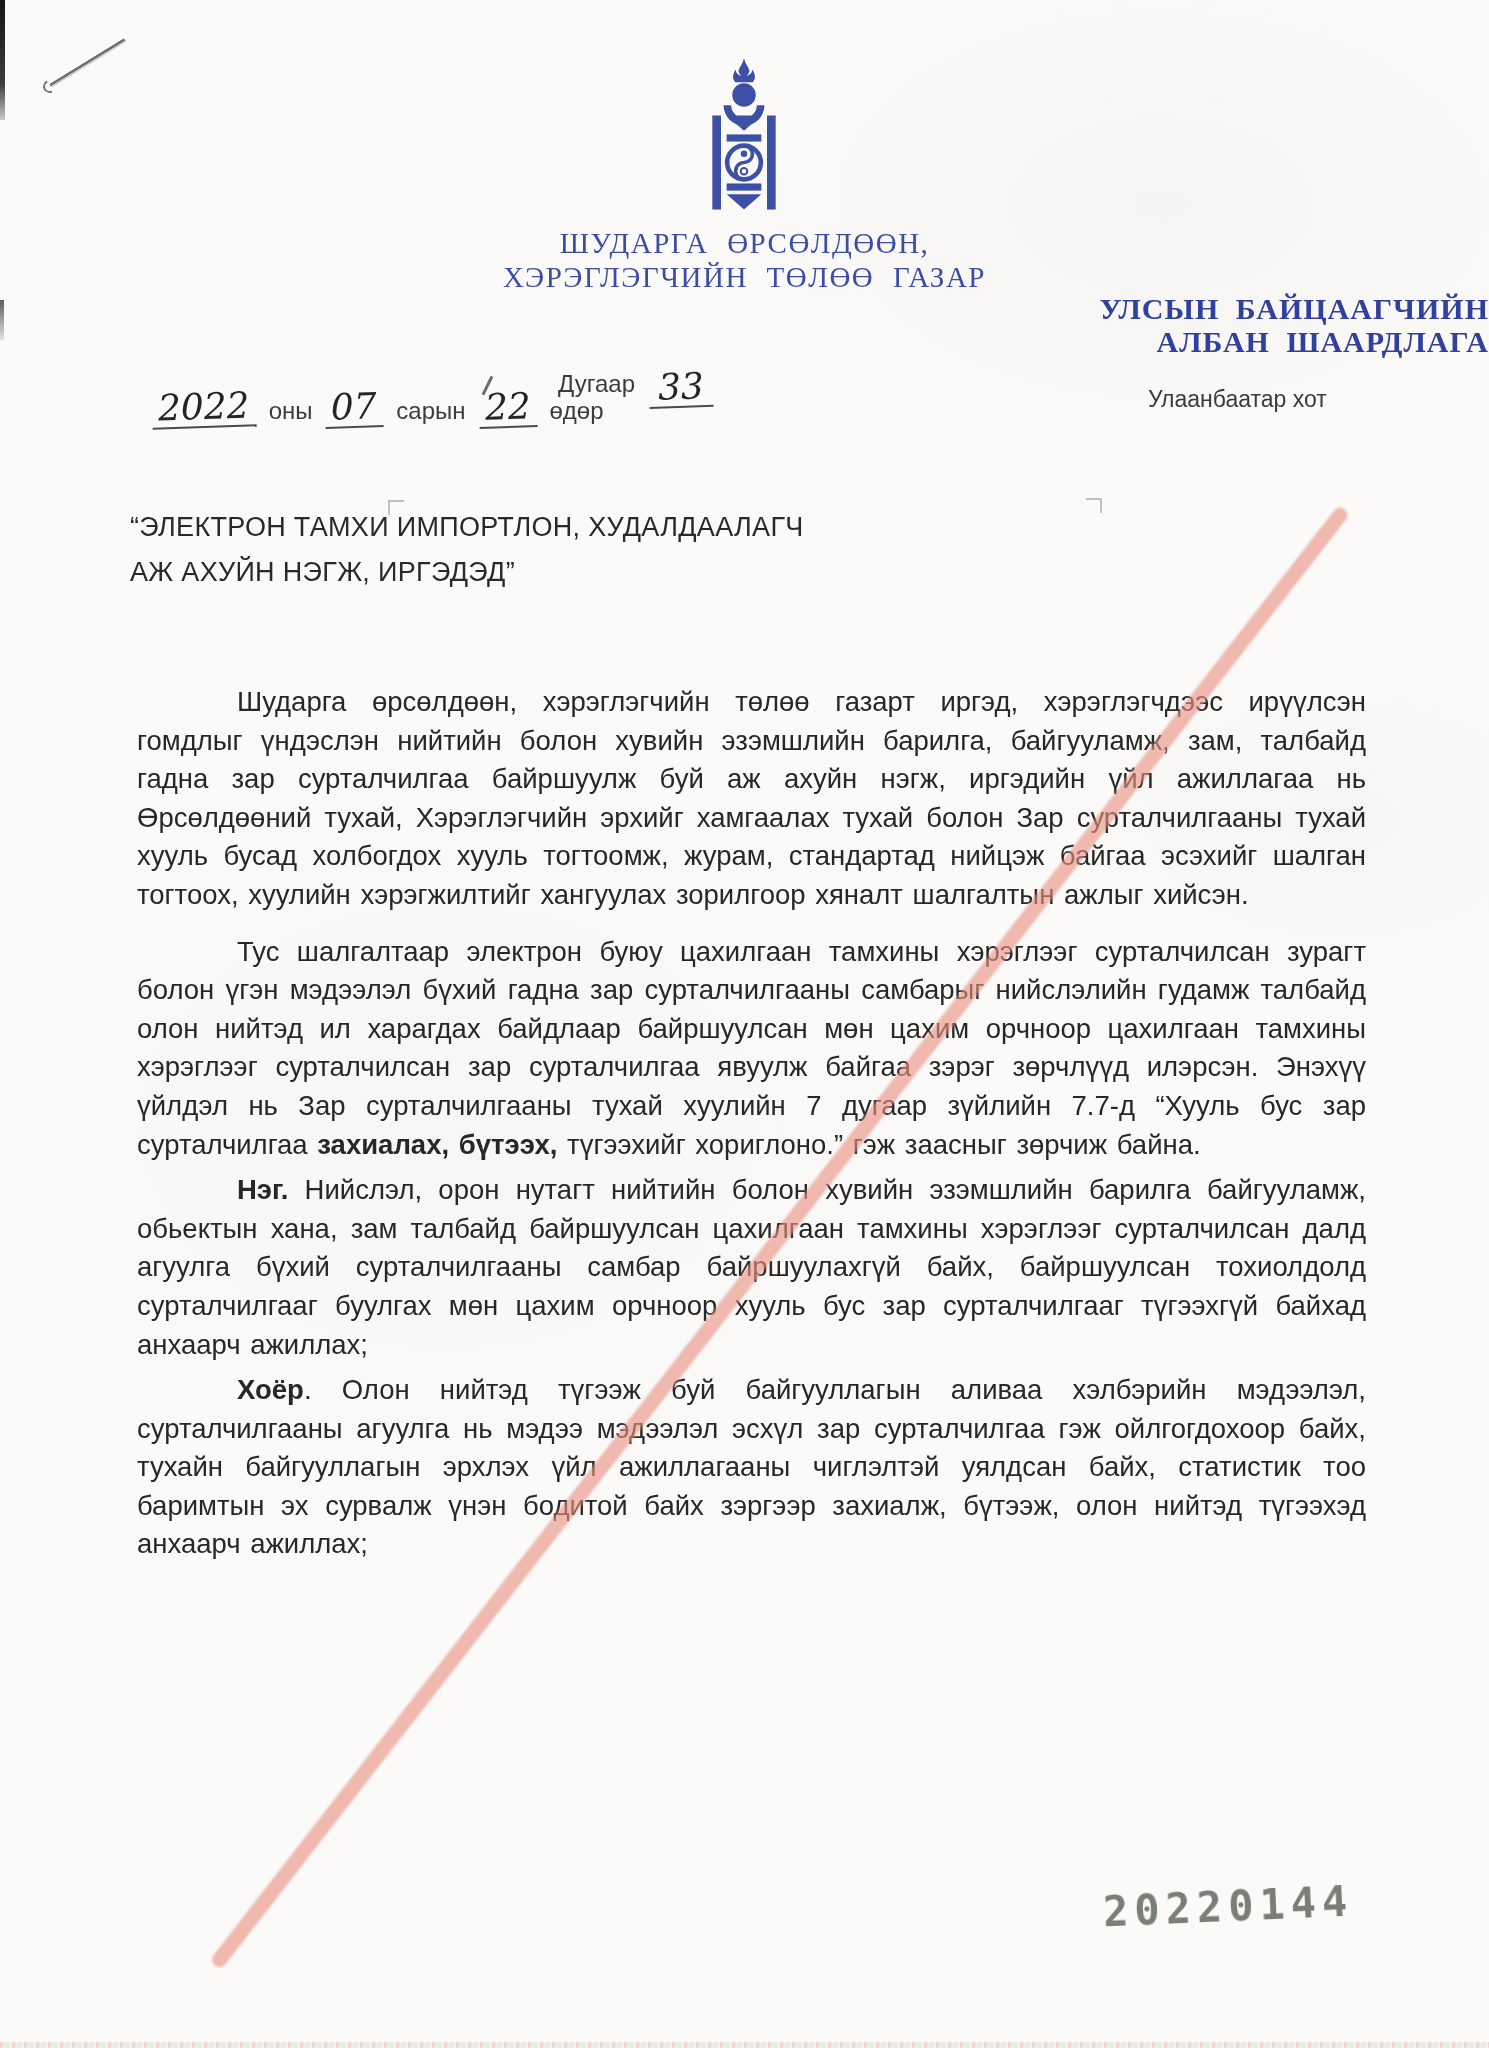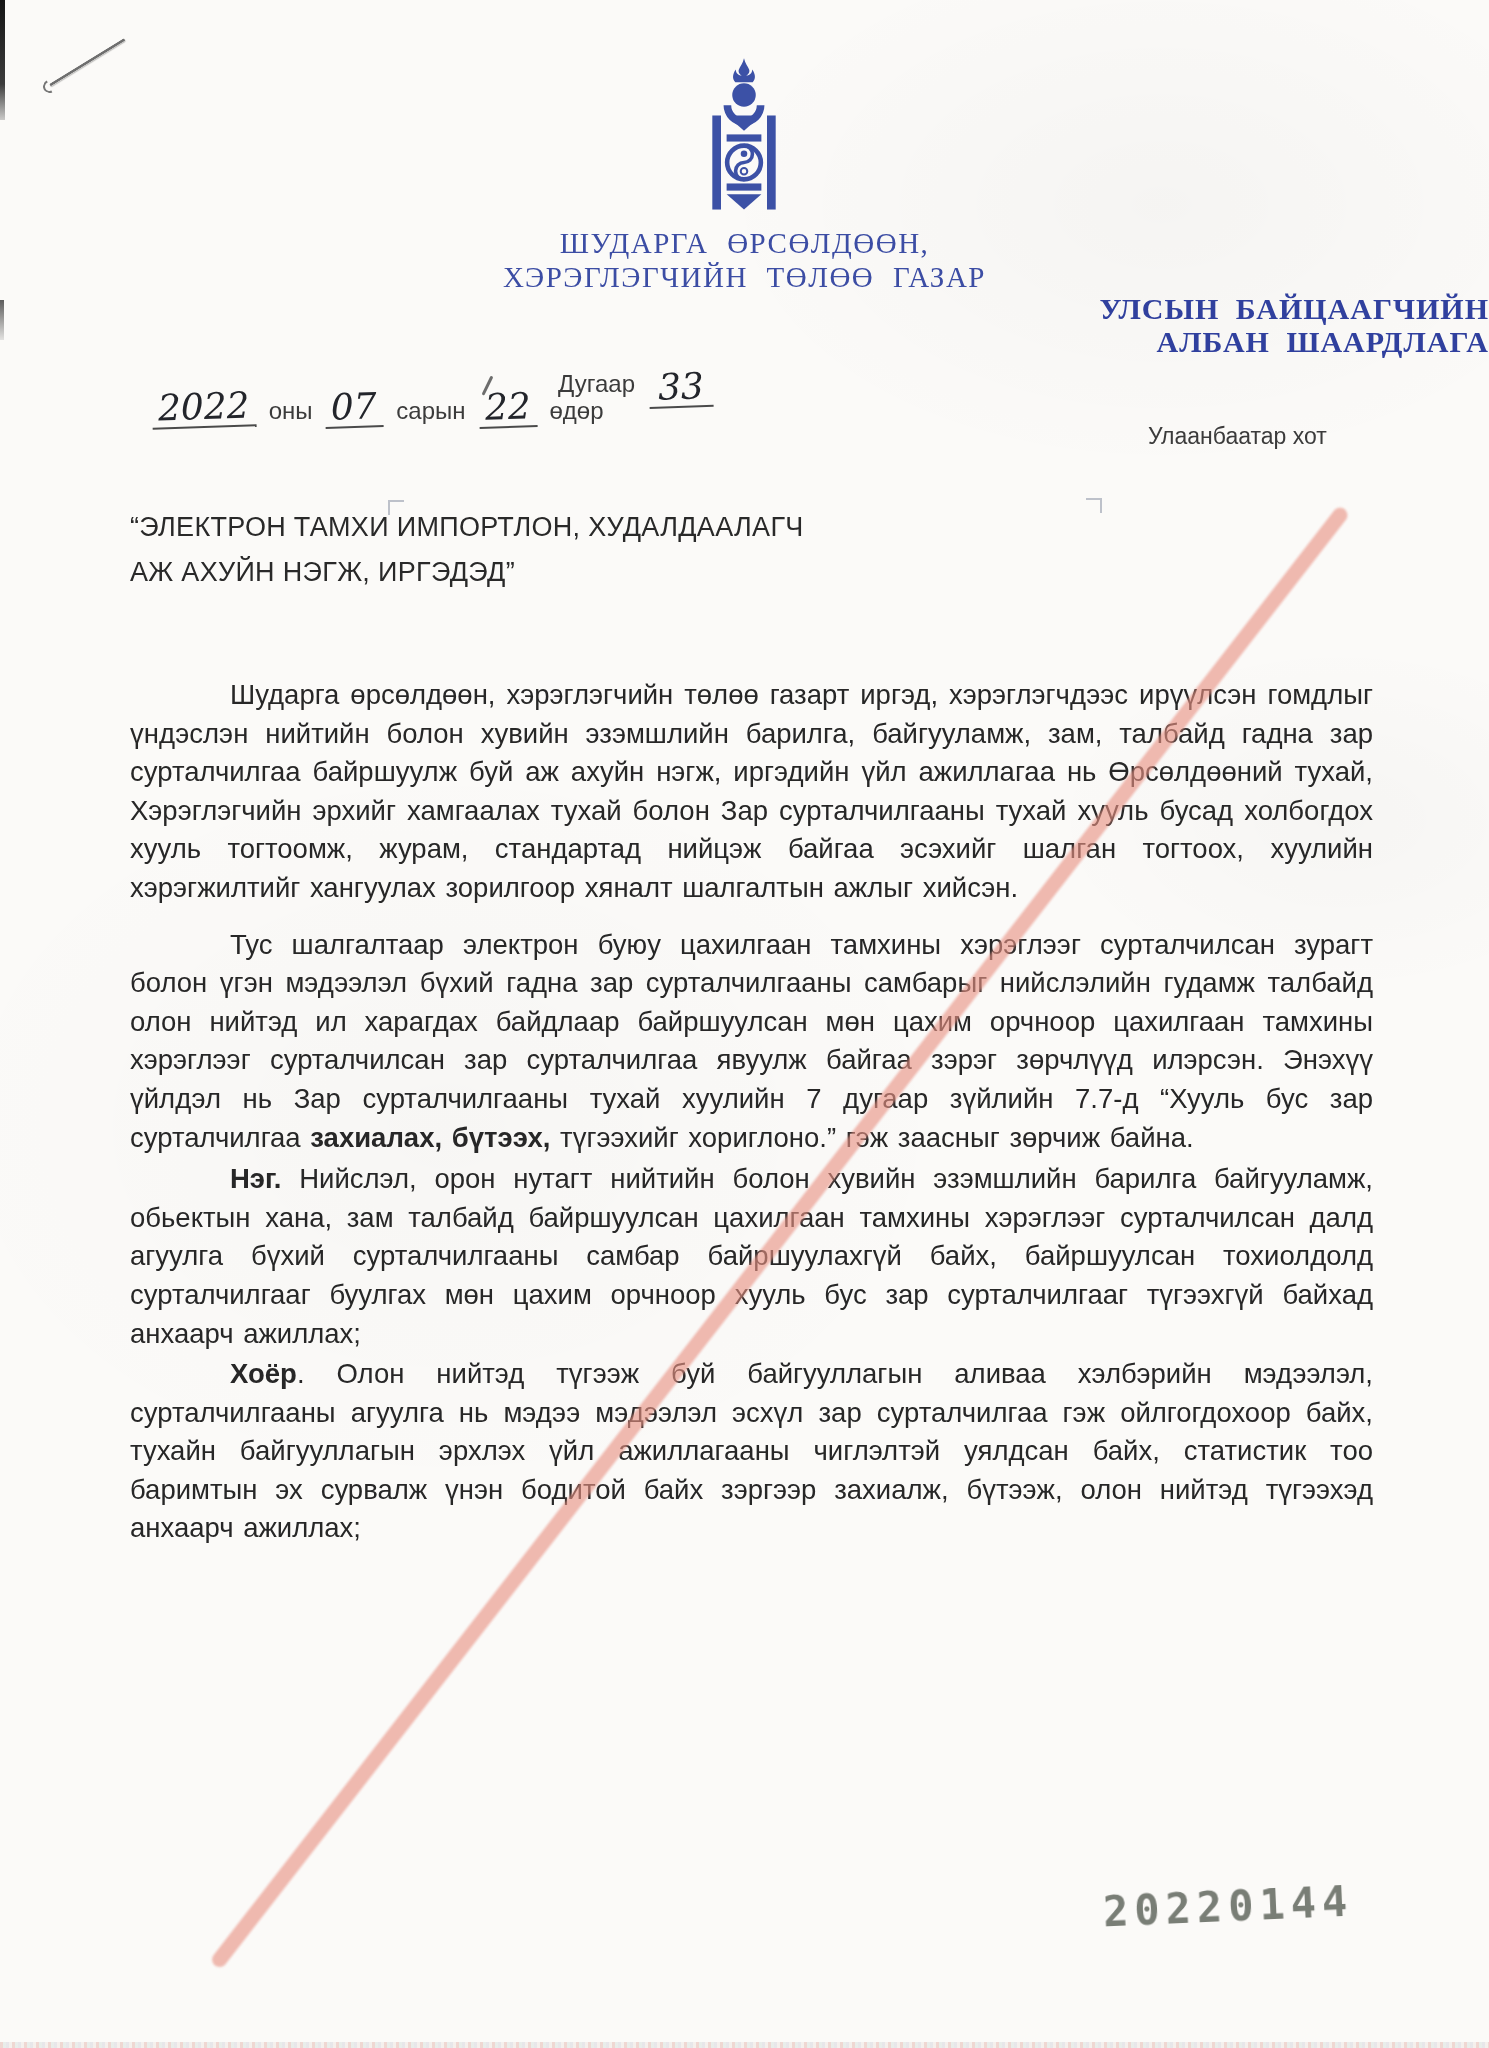--- a/index.html
+++ b/index.html
@@ -47,33 +47,33 @@
     font-family:"Liberation Serif", serif;font-size:30px;line-height:33px;font-weight:700;
     color:#30409e;letter-spacing:1px;word-spacing:8px;}
 
   
   .dateline{position:absolute;left:152px;top:390px;display:flex;align-items:baseline;gap:13px;}
   .dl-label{font-size:24px;color:#3b3b3b;}
   .hw{font-family:"DejaVu Serif", serif;font-style:italic;font-size:36px;color:#23252b;
     display:inline-block;text-align:center;border-bottom:2.5px solid #4a4a4a;
     padding:0 6px 2px 6px;transform:rotate(-2deg);line-height:34px;}
   .doc-number{position:absolute;left:558px;top:370px;display:flex;align-items:flex-start;gap:14px;}
-  .city{position:absolute;left:1148px;top:423px;font-size:23px;color:#3b3b3b;}
+  .city{position:absolute;left:1148px;top:386px;font-size:23px;color:#3b3b3b;}
 
   
   .title{position:absolute;left:130px;top:505px;width:1243px;
     font-size:27px;line-height:45px;color:#292929;letter-spacing:.3px;}
   .corner{position:absolute;width:14px;height:13px;opacity:.8;}
   .corner-left{left:388px;top:500px;border-left:2px solid #aeb4bf;border-top:2px solid #aeb4bf;}
   .corner-right{left:1086px;top:498px;border-right:2px solid #aeb4bf;border-top:2px solid #aeb4bf;}
 
   
   .body-text{position:absolute;left:130px;top:676px;width:1243px;
     font-size:27.5px;line-height:38.6px;text-align:justify;word-spacing:2px;color:#272727;}
-  .body-text p{margin:0;text-indent:100px;}
+  .body-text p{margin:7px;text-indent:100px;}
   .p2{margin-top:18px !important;}
   .p3{margin-top:16px !important;}
   .list-intro{margin-top:20px !important;}
   .item1{margin-top:3px !important;}
   .item2{margin-top:2px !important;}
   .b{font-weight:700;}
 
   
   .stamp{position:absolute;left:1103px;top:1882px;
     font-family:"DejaVu Sans Mono", monospace;font-weight:700;font-size:42px;

